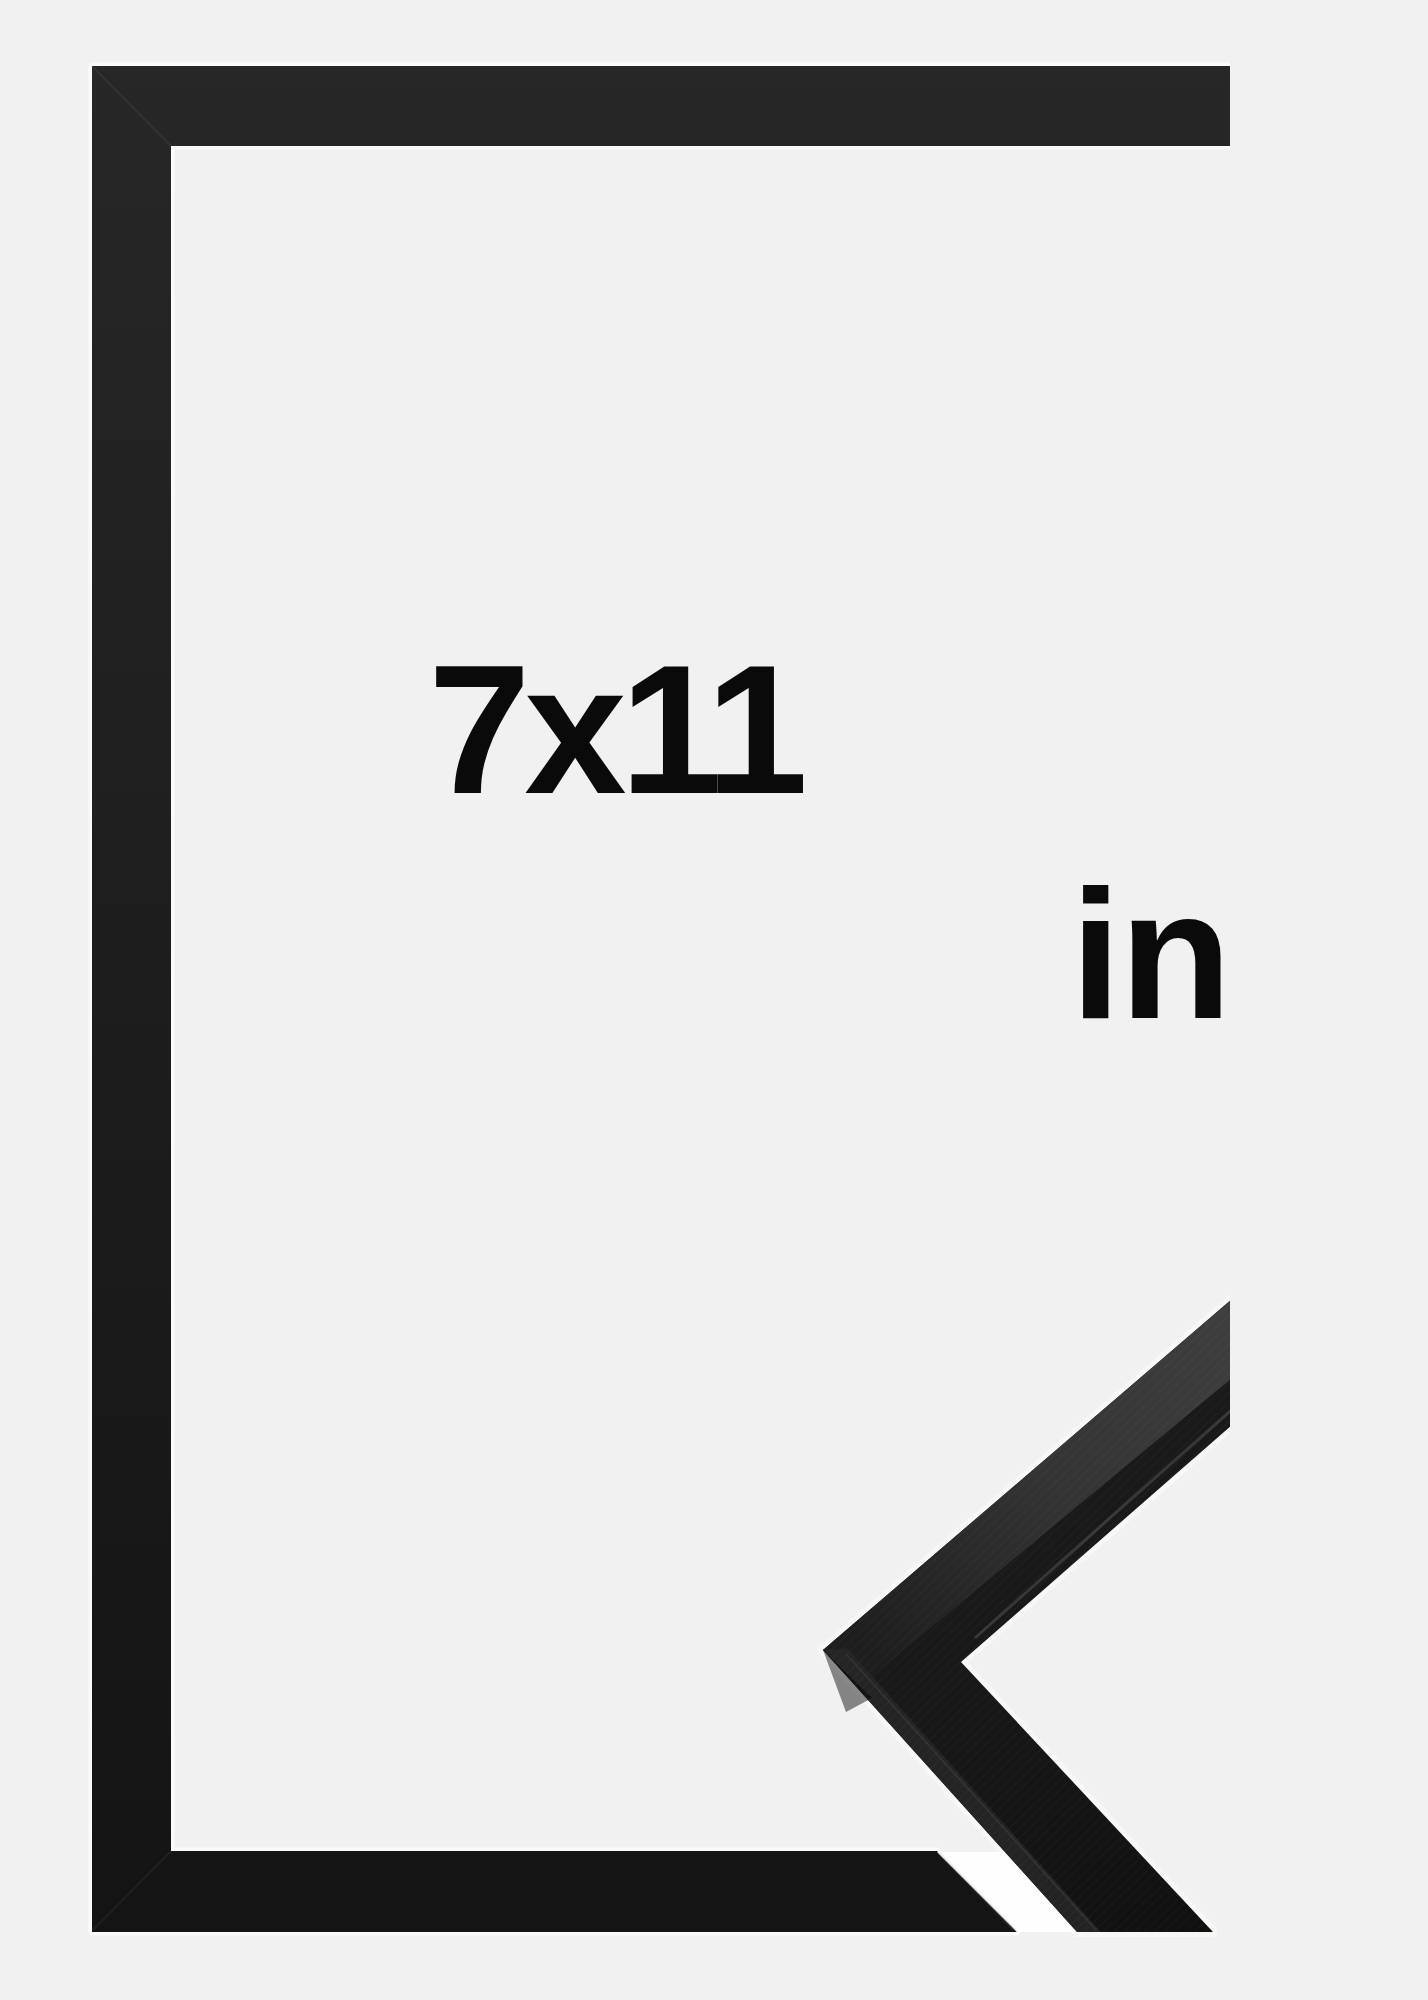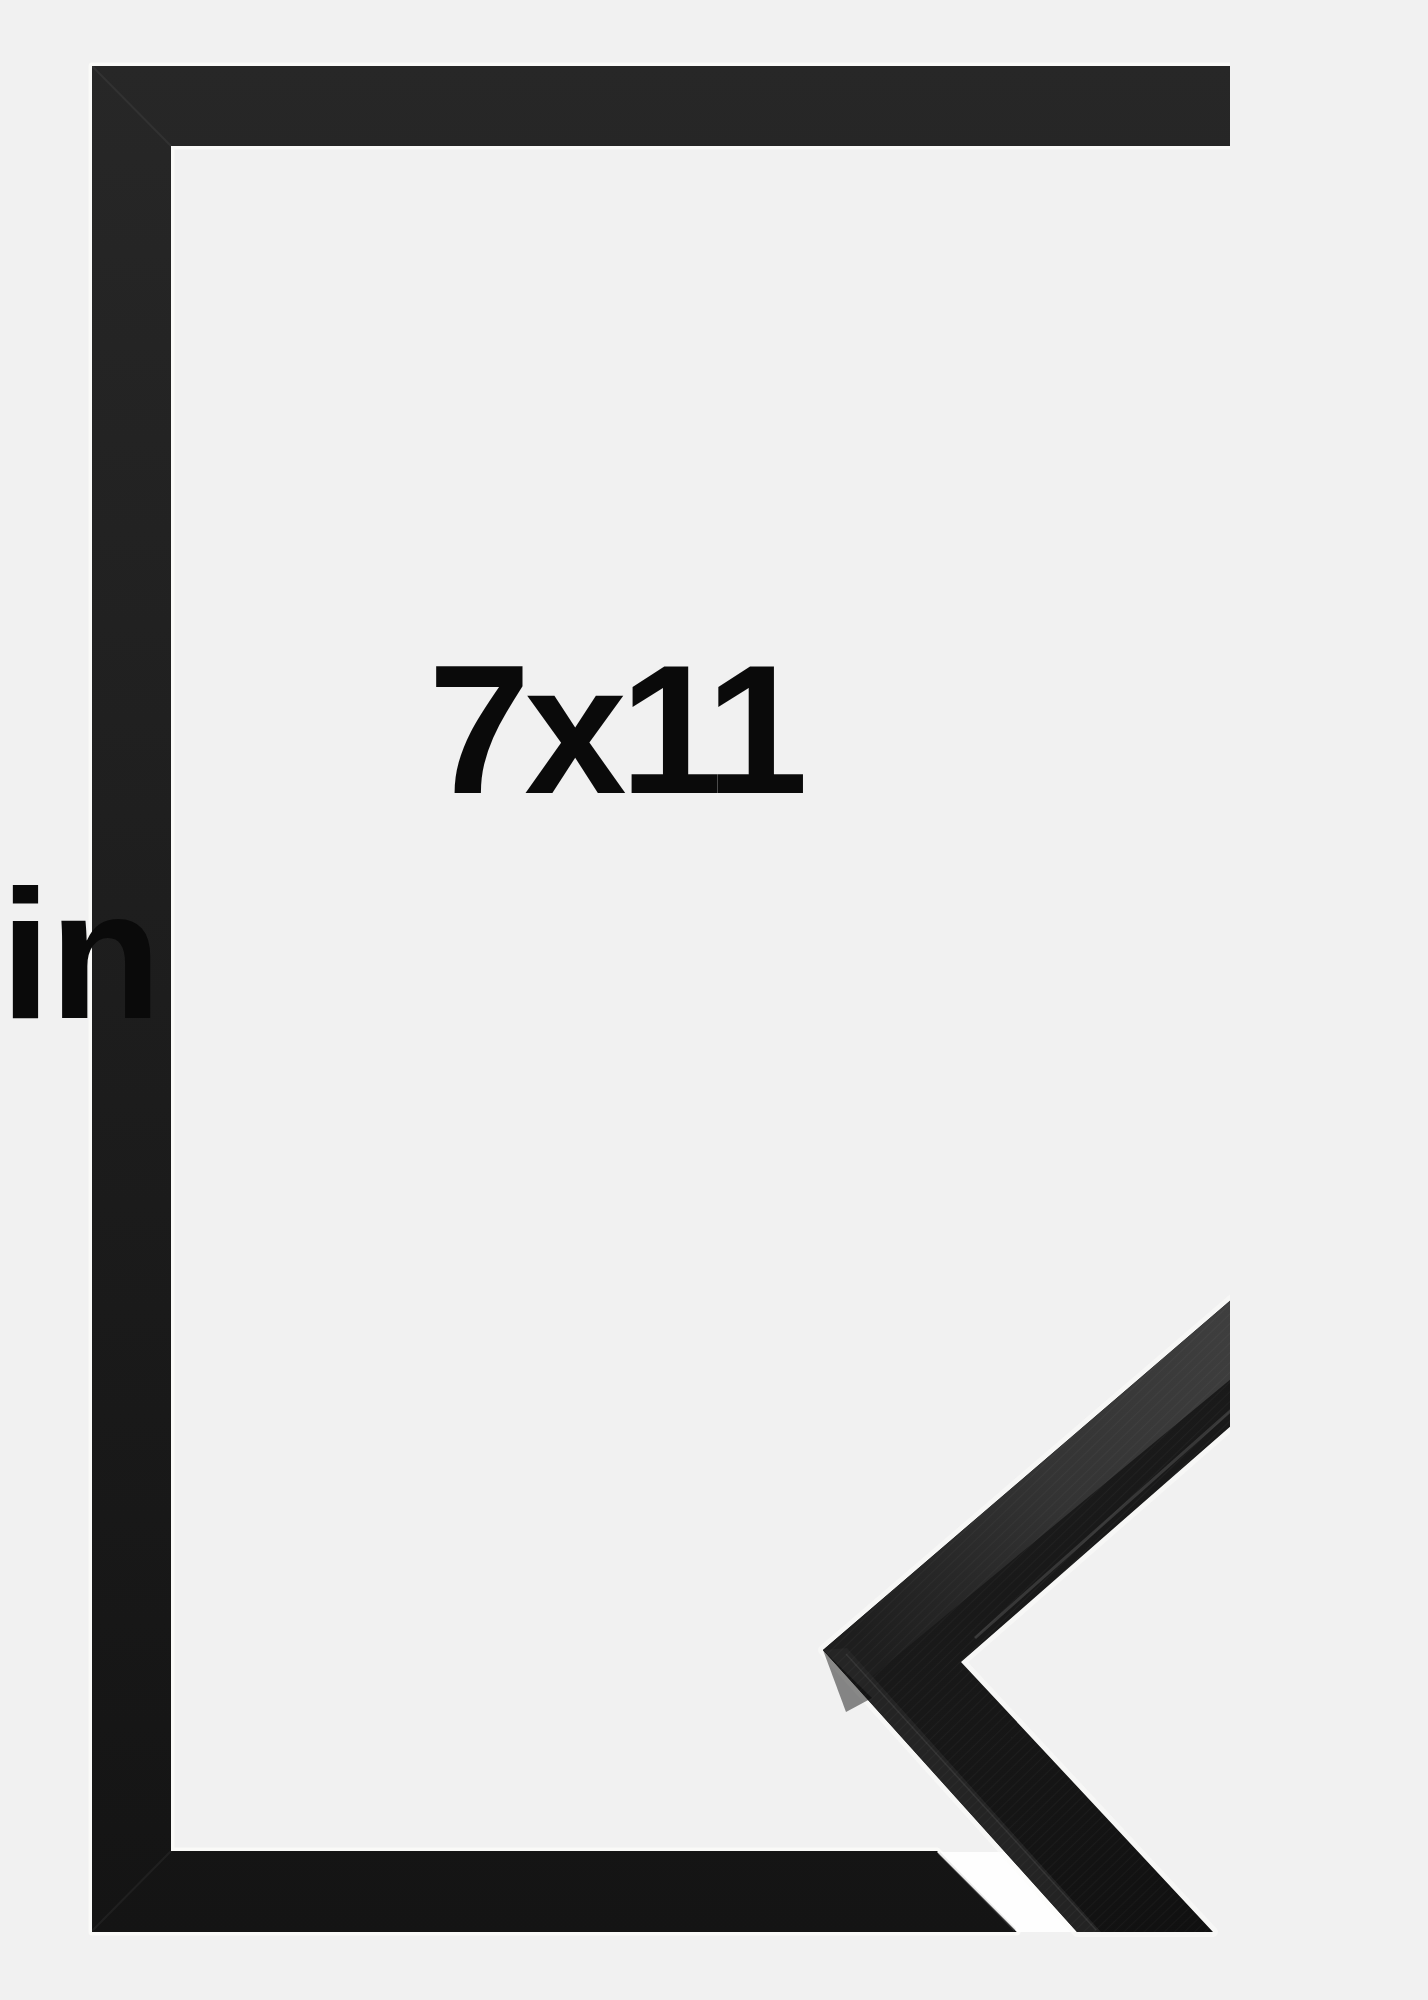--- a/index.html
+++ b/index.html
@@ -14,21 +14,21 @@
   .size-label{
     position:absolute;left:0;right:0;top:637px;
     text-align:center;
     font-size:184px;line-height:184px;
     font-weight:700;letter-spacing:-0.035em;
     color:var(--text,#0a0a0a);
     white-space:pre;
   }
   .unit-label{
     position:absolute;left:0;right:0;top:862px;
-    text-align:left;
+    text-align:right;
     font-size:184px;line-height:184px;
     font-weight:700;letter-spacing:-0.01em;
     color:var(--text,#0a0a0a);
     white-space:pre;
   }
   .halo{stroke:var(--halo,#fbfbf9);}
 </style>
 </head>
 <body>
 

